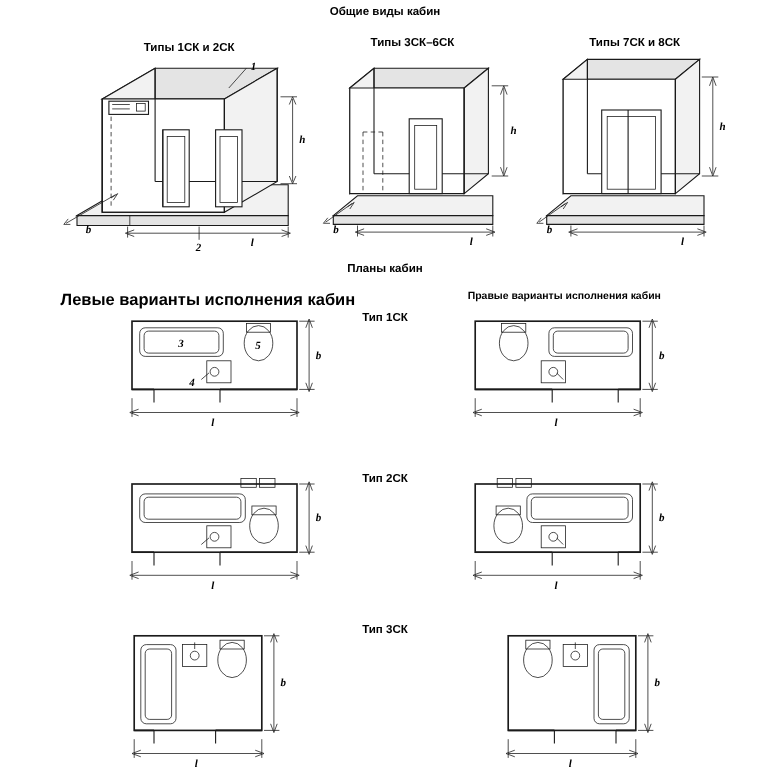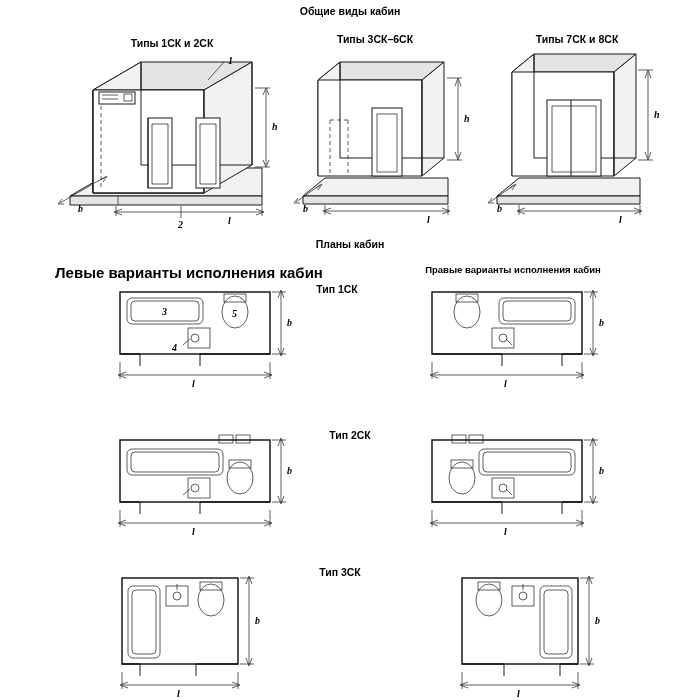--- a/index.html
+++ b/index.html
@@ -25,23 +25,23 @@
   <div class="lbl center" style="left:350px;top:5px;text-align:center;">Общие виды кабин</div>
   <div class="lbl center" style="left:350px;top:238px;">Планы кабин</div>
 
   <div class="lbl center" style="left:172px;top:37px;">Типы 1СК и 2СК</div>
   <div class="lbl center" style="left:375px;top:33px;text-align:right;">Типы 3СК–6СК</div>
   <div class="lbl center" style="left:577px;top:33px;">Типы 7СК и 8СК</div>
 
   <div class="lbl center" style="left:189px;top:264px;font-size:15px;">Левые варианты исполнения кабин</div>
   <div class="lbl center" style="left:513px;top:264px;font-size:9.5px;">Правые варианты исполнения кабин</div>
 
-  <div class="lbl center" style="left:337px;top:283px;text-align:right;">Тип 1СК</div>
+  <div class="lbl center" style="left:350px;top:283px;text-align:right;">Тип 1СК</div>
   <div class="lbl center" style="left:350px;top:429px;">Тип 2СК</div>
-  <div class="lbl center" style="left:340px;top:566px;text-align:right;">Тип 3СК</div>
+  <div class="lbl center" style="left:350px;top:566px;text-align:right;">Тип 3СК</div>
 
   <svg viewBox="0 0 700 700">
 
     <g>
 
       <polygon class="fillg" points="70,196 118,168 262,168 262,196 118,196"></polygon>
       <polygon class="fillgg" points="70,196 70,205 118,205 262,205 262,196 118,196"></polygon>
       <line class="thin" x1="118" y1="196" x2="118" y2="205"></line>
 
       <polygon class="fillgg" points="93,90 141,62 252,62 204,90"></polygon>

